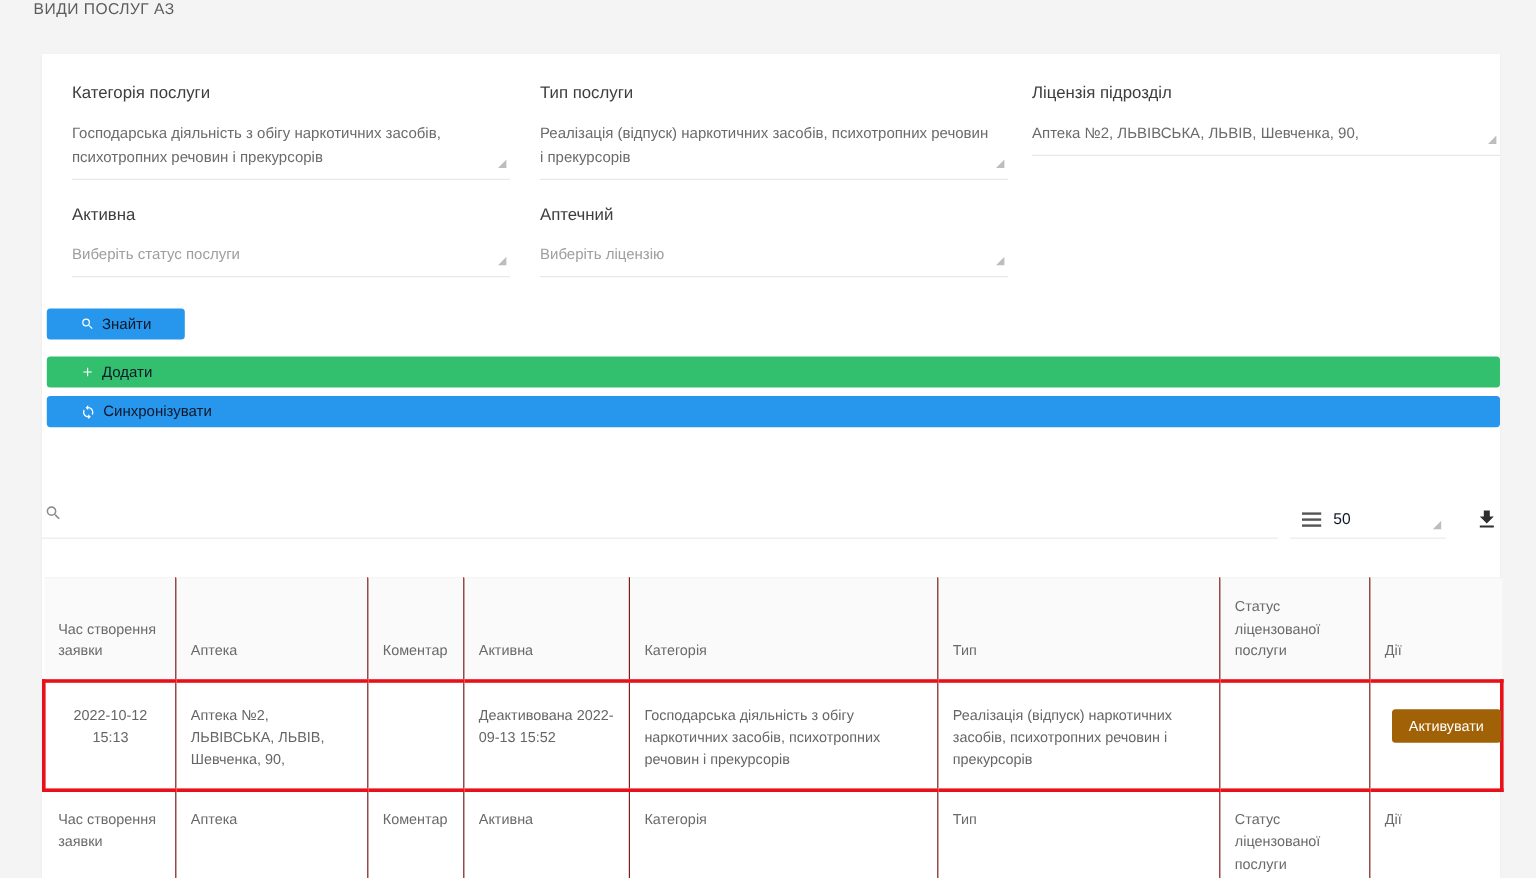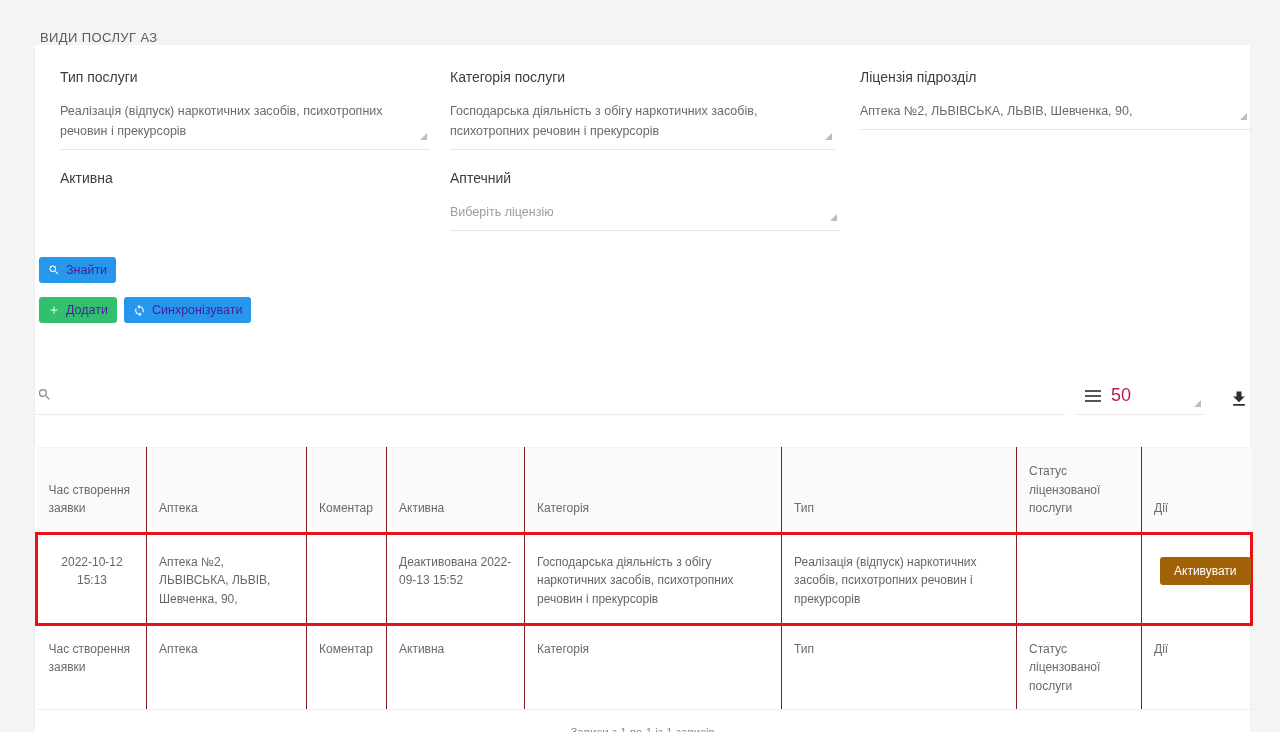--- a/index.html
+++ b/index.html
@@ -5,21 +5,21 @@
   * { box-sizing: border-box; margin: 0; padding: 0; }
   html,body { width:1280px; height:732px; }
   body {
     background:#f4f4f4;
     font-family:"Liberation Sans", sans-serif;
     color:#555;
     overflow:hidden;
     position:relative;
   }
   
-  .topbar { height:45px; display:flex; align-items:flex-end; padding-left:40px; }
+  .topbar { height:45px; display:flex; align-items:flex-start; padding-left:28px; }
   .topbar .title { font-size:13px; color:#5c5c5c; letter-spacing:.4px; }
 
   
   .card {
     position:absolute; left:35px; top:45px; width:1215px; height:687px;
     background:#fff; box-shadow:0 1px 2px rgba(0,0,0,.05);
   }
 
   
   .filters {
@@ -41,42 +41,42 @@
   .field-value.placeholder { color:#9e9e9e; }
   .grip {
     position:absolute; right:3px; bottom:9px;
     width:0; height:0;
     border-left:7px solid transparent; border-bottom:7px solid #bdbdbd;
   }
 
   
   .btn {
     display:inline-flex; align-items:center; gap:6px;
-    border:none; border-radius:3px; color:#4c1d95; font-size:12.5px;
-    padding:6px 9px; height:26px; cursor:pointer; font-family:inherit;
+    border:none; border-radius:3px; color:#0f172a; font-size:12.5px;
+    padding:6px 28px; height:26px; cursor:pointer; font-family:inherit;
   }
   .btn-blue  { background:#2697ec; }
   .btn-green { background:#32bf6e; }
   .btn-row1 { margin:26px 0 0 4px; }
-  .btn-row2 { margin:14px 0 0 4px; display:flex; gap:7px; }
+  .btn-row2 { margin:14px 0 0 4px; display:flex; gap:7px;flex-direction:column; }
   .btn svg { display:block; }
 
   
   .search-row { display:flex; align-items:flex-end; margin-top:60px; }
   .search-box {
     width:1030px; border-bottom:1px solid #ececec;
     padding:4px 0 8px 2px; display:flex; align-items:center; cursor:text;
   }
   .pagesize {
     width:130px; margin-left:10px; border-bottom:1px solid #ececec;
     display:flex; align-items:center; gap:10px;
     padding:0 0 8px 10px; position:relative; cursor:pointer;
   }
   .pagesize .grip { right:4px; bottom:7px; }
-  .pagesize-value { font-size:18px; color:#be185d;text-align:center; }
+  .pagesize-value { font-size:13px; color:#0f172a;text-align:center; }
   .hamburger { display:flex; flex-direction:column; gap:3px; }
   .hamburger span { display:block; width:16px; height:2px; background:#555; }
   .download-btn {
     margin-left:24px; margin-bottom:3px; background:none; border:none; cursor:pointer; padding:0;
   }
 
   
   table.grid {
     margin-top:32px; width:1215px; border-collapse:collapse; table-layout:fixed;
   }
@@ -108,44 +108,48 @@
 </head>
 <body>
 
 <div class="topbar">
   <span class="title">ВИДИ ПОСЛУГ АЗ</span>
 </div>
 
 <div class="card">
 
   <div class="filters">
+    <div class="field c1">
+      <span class="field-label">Категорія послуги</span>
+      <div class="field-value">
+        <span>Господарська діяльність з обігу наркотичних засобів, психотропних речовин і прекурсорів</span>
+        <span class="grip"></span>
+      </div>
+    </div>
     <div class="field c2">
       <span class="field-label">Тип послуги</span>
       <div class="field-value">
         <span>Реалізація (відпуск) наркотичних засобів, психотропних речовин і прекурсорів</span>
         <span class="grip"></span>
       </div>
     </div>
-    <div class="field c1">
-      <span class="field-label">Категорія послуги</span>
-      <div class="field-value">
-        <span>Господарська діяльність з обігу наркотичних засобів, психотропних речовин і прекурсорів</span>
-        <span class="grip"></span>
-      </div>
-    </div>
     <div class="field c3">
       <span class="field-label">Ліцензія підрозділ</span>
       <div class="field-value">
         <span>Аптека №2, ЛЬВІВСЬКА, ЛЬВІВ, Шевченка, 90,</span>
         <span class="grip"></span>
       </div>
     </div>
 
     <div class="field c1">
       <span class="field-label">Активна</span>
+      <div class="field-value placeholder">
+        <span>Виберіть статус послуги</span>
+        <span class="grip"></span>
+      </div>
     </div>
     <div class="field c2">
       <span class="field-label">Аптечний</span>
       <div class="field-value placeholder">
         <span>Виберіть ліцензію</span>
         <span class="grip"></span>
       </div>
     </div>
   </div>
 

